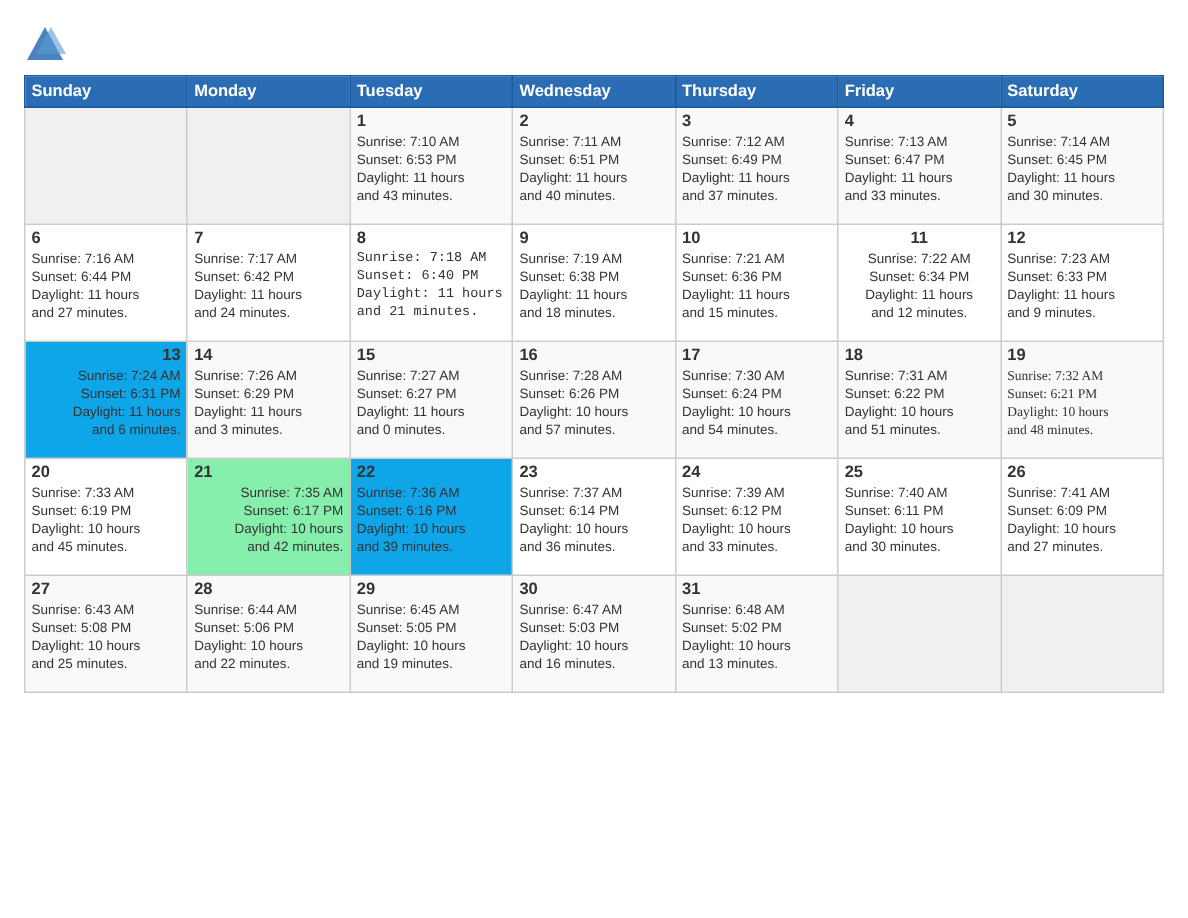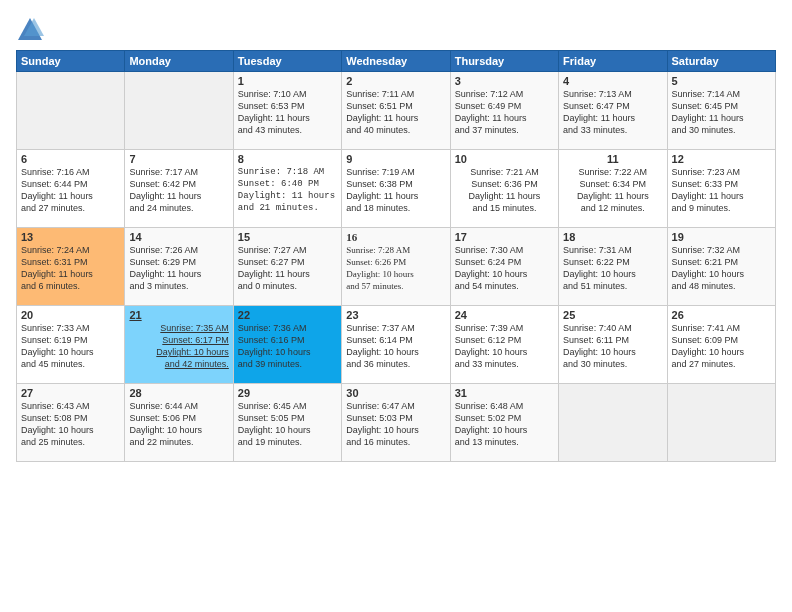--- a/index.html
+++ b/index.html
@@ -201,63 +201,63 @@
           </td>
           <td style="background: rgb(255, 255, 255);">
             <span class="day-num">9</span>
             <div class="day-info" style="white-space: pre-line;">Sunrise: 7:19 AM
 Sunset: 6:38 PM
 Daylight: 11 hours
 and 18 minutes.</div>
           </td>
           <td style="background: rgb(255, 255, 255);">
             <span class="day-num">10</span>
-            <div class="day-info" style="white-space: pre-line; text-align: center;">Sunrise: 7:21 AM
+            <div class="day-info" style="white-space: pre-line;">Sunrise: 7:21 AM
 Sunset: 6:36 PM
 Daylight: 11 hours
 and 15 minutes.</div>
           </td>
           <td style="background: rgb(255, 255, 255); text-align: center;">
             <span class="day-num">11</span>
             <div class="day-info" style="white-space: pre-line;">Sunrise: 7:22 AM
 Sunset: 6:34 PM
 Daylight: 11 hours
 and 12 minutes.</div>
           </td>
           <td style="background: rgb(255, 255, 255);">
             <span class="day-num">12</span>
             <div class="day-info" style="white-space: pre-line;">Sunrise: 7:23 AM
 Sunset: 6:33 PM
 Daylight: 11 hours
 and 9 minutes.</div>
           </td>
         </tr>
         <tr>
-          <td style="background: #fdba74;">
+          <td style="background: #0ea5e9; text-align: right;">
             <span class="day-num">13</span>
             <div class="day-info" style="white-space: pre-line;">Sunrise: 7:24 AM
 Sunset: 6:31 PM
 Daylight: 11 hours
 and 6 minutes.</div>
           </td>
           <td style="background: rgb(249, 249, 249);">
             <span class="day-num">14</span>
             <div class="day-info" style="white-space: pre-line;">Sunrise: 7:26 AM
 Sunset: 6:29 PM
 Daylight: 11 hours
 and 3 minutes.</div>
           </td>
           <td style="background: rgb(249, 249, 249);">
             <span class="day-num">15</span>
             <div class="day-info" style="white-space: pre-line;">Sunrise: 7:27 AM
 Sunset: 6:27 PM
 Daylight: 11 hours
 and 0 minutes.</div>
           </td>
-          <td style="background: rgb(249, 249, 249); font-family: Liberation Serif, serif;">
+          <td style="background: rgb(249, 249, 249);">
             <span class="day-num">16</span>
             <div class="day-info" style="white-space: pre-line;">Sunrise: 7:28 AM
 Sunset: 6:26 PM
 Daylight: 10 hours
 and 57 minutes.</div>
           </td>
           <td style="background: rgb(249, 249, 249);">
             <span class="day-num">17</span>
             <div class="day-info" style="white-space: pre-line;">Sunrise: 7:30 AM
 Sunset: 6:24 PM
@@ -266,35 +266,35 @@
           </td>
           <td style="background: rgb(249, 249, 249);">
             <span class="day-num">18</span>
             <div class="day-info" style="white-space: pre-line;">Sunrise: 7:31 AM
 Sunset: 6:22 PM
 Daylight: 10 hours
 and 51 minutes.</div>
           </td>
           <td style="background: rgb(249, 249, 249); margin-left: 12px;">
             <span class="day-num">19</span>
-            <div class="day-info" style="white-space: pre-line;">Sunrise: 7:32 AM
+            <div class="day-info" style="white-space: pre-line; font-family: Liberation Serif, serif;">Sunrise: 7:32 AM
 Sunset: 6:21 PM
 Daylight: 10 hours
 and 48 minutes.</div>
           </td>
         </tr>
         <tr>
           <td style="background: rgb(255, 255, 255);">
             <span class="day-num">20</span>
             <div class="day-info" style="white-space: pre-line;">Sunrise: 7:33 AM
 Sunset: 6:19 PM
 Daylight: 10 hours
 and 45 minutes.</div>
           </td>
-          <td style="background: #7dd3fc; text-decoration: underline;">
+          <td style="background: #86efac;">
             <span class="day-num">21</span>
             <div class="day-info" style="white-space: pre-line; text-align: right;">Sunrise: 7:35 AM
 Sunset: 6:17 PM
 Daylight: 10 hours
 and 42 minutes.</div>
           </td>
           <td style="background: #0ea5e9;">
             <span class="day-num">22</span>
             <div class="day-info" style="white-space: pre-line;">Sunrise: 7:36 AM
 Sunset: 6:16 PM

